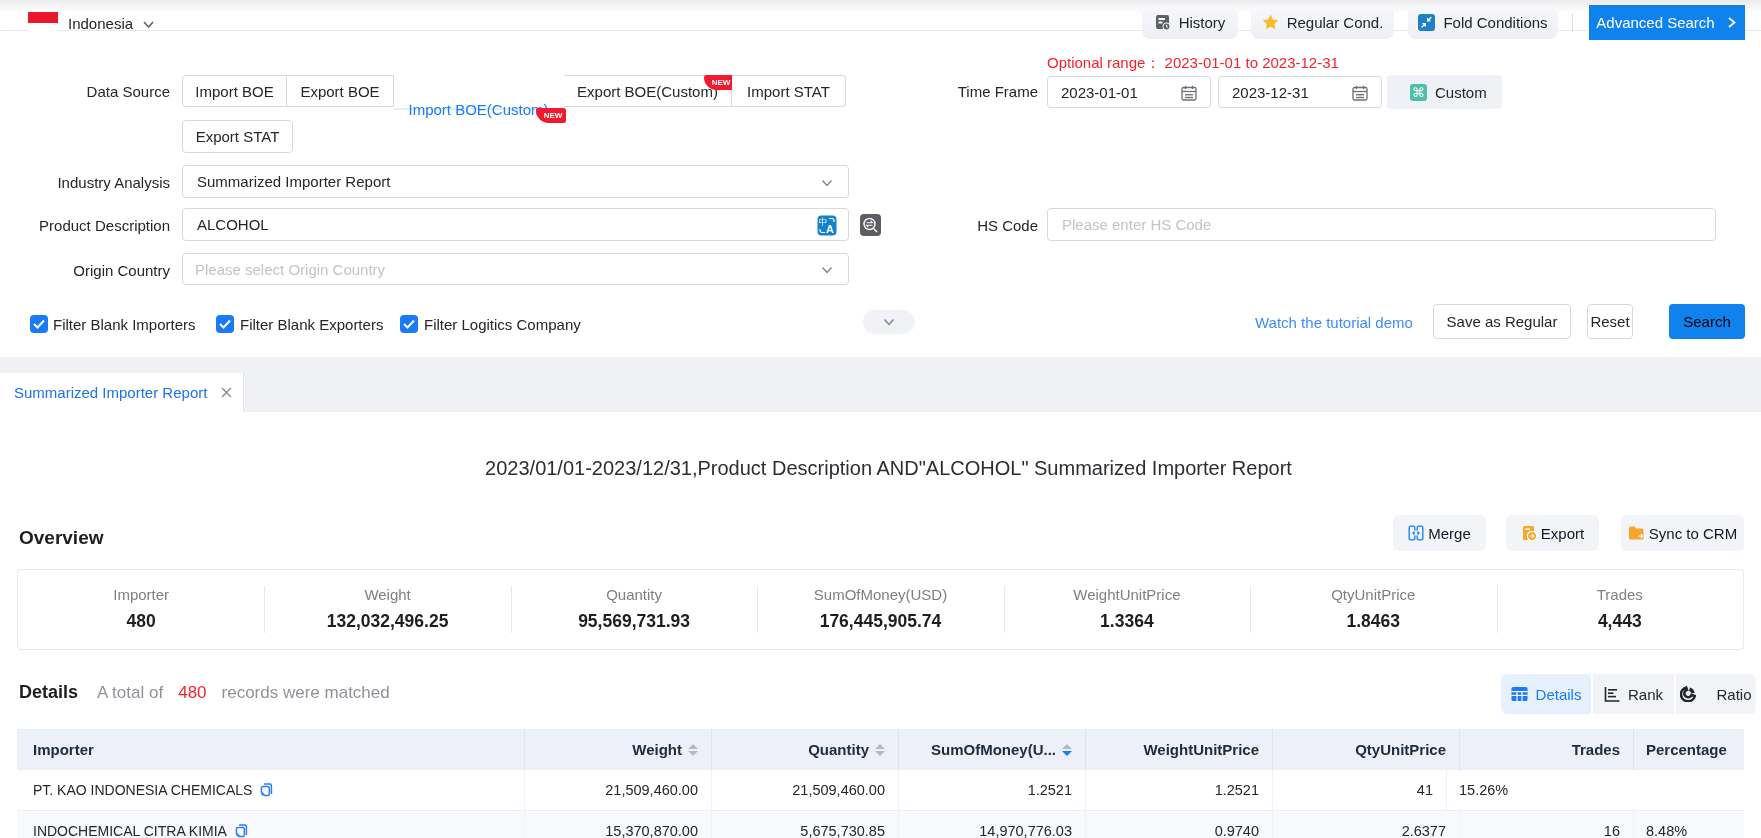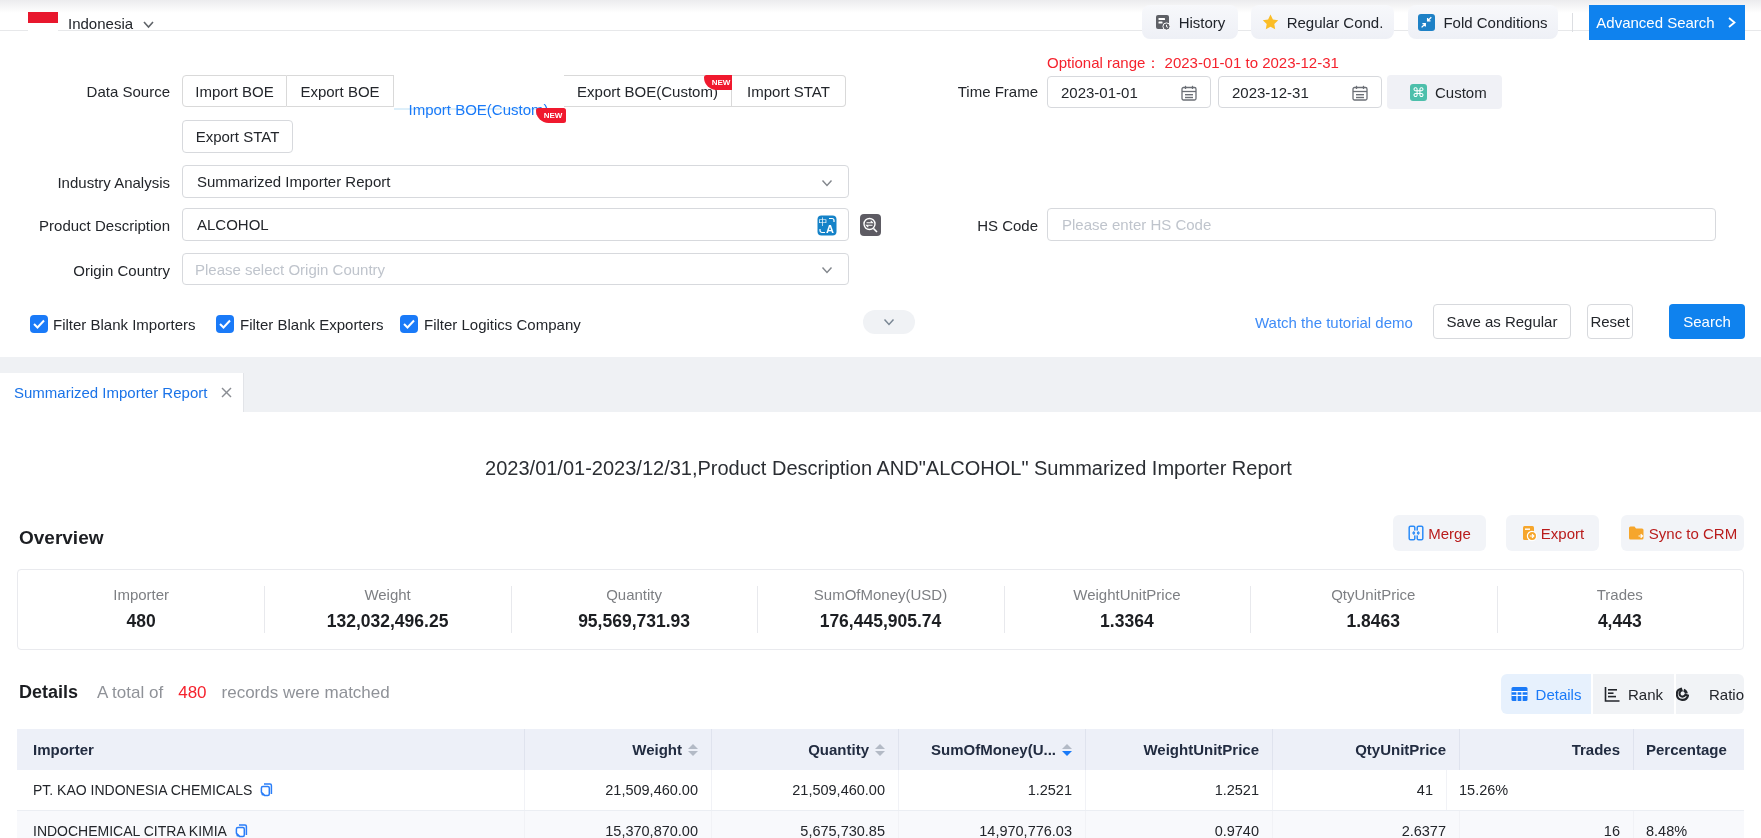--- a/index.html
+++ b/index.html
@@ -43,21 +43,21 @@
 #tabbar { position:absolute; left:0; top:357px; width:1761px; height:55px; background:#eff1f4; }
 #tab { position:absolute; left:0; top:16px; width:244px; height:39px; background:#fff;
   border-right:1px solid #e2e4e8; display:flex; align-items:center; }
 #tab span.t { margin-left:14px; font-size:15px; color:#1a73e8; }
 
 
 #content { position:absolute; left:0; top:412px; width:1761px; height:426px; background:#fff; }
 #title { position:absolute; left:8px; top:457px; width:1761px; text-align:center; font-size:20px; color:#2b2e33; }
 #ovh { position:absolute; left:19px; top:527px; font-size:19px; font-weight:bold; color:#1c1e22; }
 .tbtn { position:absolute; top:515px; height:36px; border-radius:6px; background:#f2f4f8;
-  display:flex; align-items:center; justify-content:center; gap:4px; font-size:15px; color:#b91c1c; }
+  display:flex; align-items:center; justify-content:center; gap:4px; font-size:15px; color:#0f172a; }
 #ovpanel { position:absolute; left:17px; top:569px; width:1727px; height:81px; border:1px solid #e9eaee; border-radius:4px; }
 .ovcol { position:absolute; top:0; height:79px; }
 .ovlbl { position:absolute; top:16px; width:100%; text-align:center; font-size:15px; color:#7d7f83; }
 .ovval { position:absolute; top:41px; width:100%; text-align:center; font-size:17.5px; font-weight:bold; color:#1c1e22; }
 .ovsep { position:absolute; top:16px; height:47px; width:1px; background:#e8e9ed; }
 
 #dth { position:absolute; left:19px; top:682px; font-size:18px; font-weight:bold; color:#1c1e22; }
 #dsub { position:absolute; left:97px; top:683px; font-size:17px; color:#8f9298; }
 .vbtn { position:absolute; top:674px; height:40px; display:flex; align-items:center; justify-content:center;
   gap:8px; font-size:15px; color:#23262b; background:#f1f3f6; }
@@ -216,21 +216,21 @@
     <div class="cbl" style="left:424px;">Filter Logitics Company</div>
 
     <div class="abs" style="left:863px;top:262px;width:52px;height:24px;background:#f0f2f5;border-radius:12px;display:flex;align-items:center;justify-content:center;">
       <svg width="14" height="14" viewBox="0 0 14 14">
           <polyline points="2.5,4.5 7,9.5 11.5,4.5" fill="none" stroke="#7a8794" stroke-width="1.5"></polyline>
         </svg>
     </div>
     <div class="abs" style="left:1255px;top:266px;font-size:15px;color:#3f8cf7;">Watch the tutorial demo</div>
     <div class="inp" style="left:1433px;top:256px;width:138px;height:35px;justify-content:center;">Save as Regular</div>
     <div class="inp" style="left:1587px;top:256px;width:46px;height:35px;justify-content:center;">Reset</div>
-    <div class="abs" style="left:1669px;top:256px;width:76px;height:35px;background:#0f82ee;border-radius:4px;color:#ffffff;font-size:15px;display:flex;align-items:center;justify-content:center;">Search</div>
+    <div class="abs" style="left:1669px;top:256px;width:76px;height:35px;background:#0f82ee;border-radius:4px;color:#000000;font-size:15px;display:flex;align-items:center;justify-content:center;">Search</div>
   </div>
 
   <div id="tabbar">
     <div id="tab">
       <span class="t">Summarized Importer Report</span>
       <svg style="margin-left:12px;" width="15" height="15" viewBox="0 0 15 15">
           <line x1="3" y1="3" x2="12" y2="12" stroke="#8a8d93" stroke-width="1.4"></line>
           <line x1="12" y1="3" x2="3" y2="12" stroke="#8a8d93" stroke-width="1.4"></line>
         </svg>
     </div>
@@ -323,21 +323,21 @@
   </div>
   <div class="vbtn" style="left:1593px;width:81px;">
     <svg width="16" height="16" viewBox="0 0 16 16">
         <path d="M1.5 1 v14 h14" stroke="#23262b" stroke-width="1.6" fill="none"></path>
         <rect x="4" y="3" width="9" height="1.6" fill="#23262b"></rect>
         <rect x="4" y="6.4" width="5.5" height="1.6" fill="#23262b"></rect>
         <rect x="4" y="9.8" width="8" height="1.6" fill="#23262b"></rect>
       </svg>
     <span>Rank</span>
   </div>
-  <div class="vbtn" style="left:1676px;width:68px;border-radius:0 6px 6px 0;gap:20px;">
+  <div class="vbtn" style="left:1676px;width:80px;border-radius:0 6px 6px 0;gap:20px;">
     <svg width="16" height="16" viewBox="0 0 16 16">
         <path d="M6.2 1.5 A7 7 0 1 0 14.8 10 L11.6 9 A3.8 3.8 0 1 1 7 3.8 Z" fill="none" stroke="#23262b" stroke-width="2.6"></path>
         <path d="M10 1.5 A7 7 0 0 1 14.6 7 L11.3 7.6 A3.8 3.8 0 0 0 9 4.8 Z" fill="#23262b"></path>
       </svg>
     <span>Ratio</span>
   </div>
 
   <div id="thead">
     <div class="hc" style="width:508px;padding-left:16px;">Importer</div>
     <div class="hc num" style="width:187px;">Weight<span class="carets">

